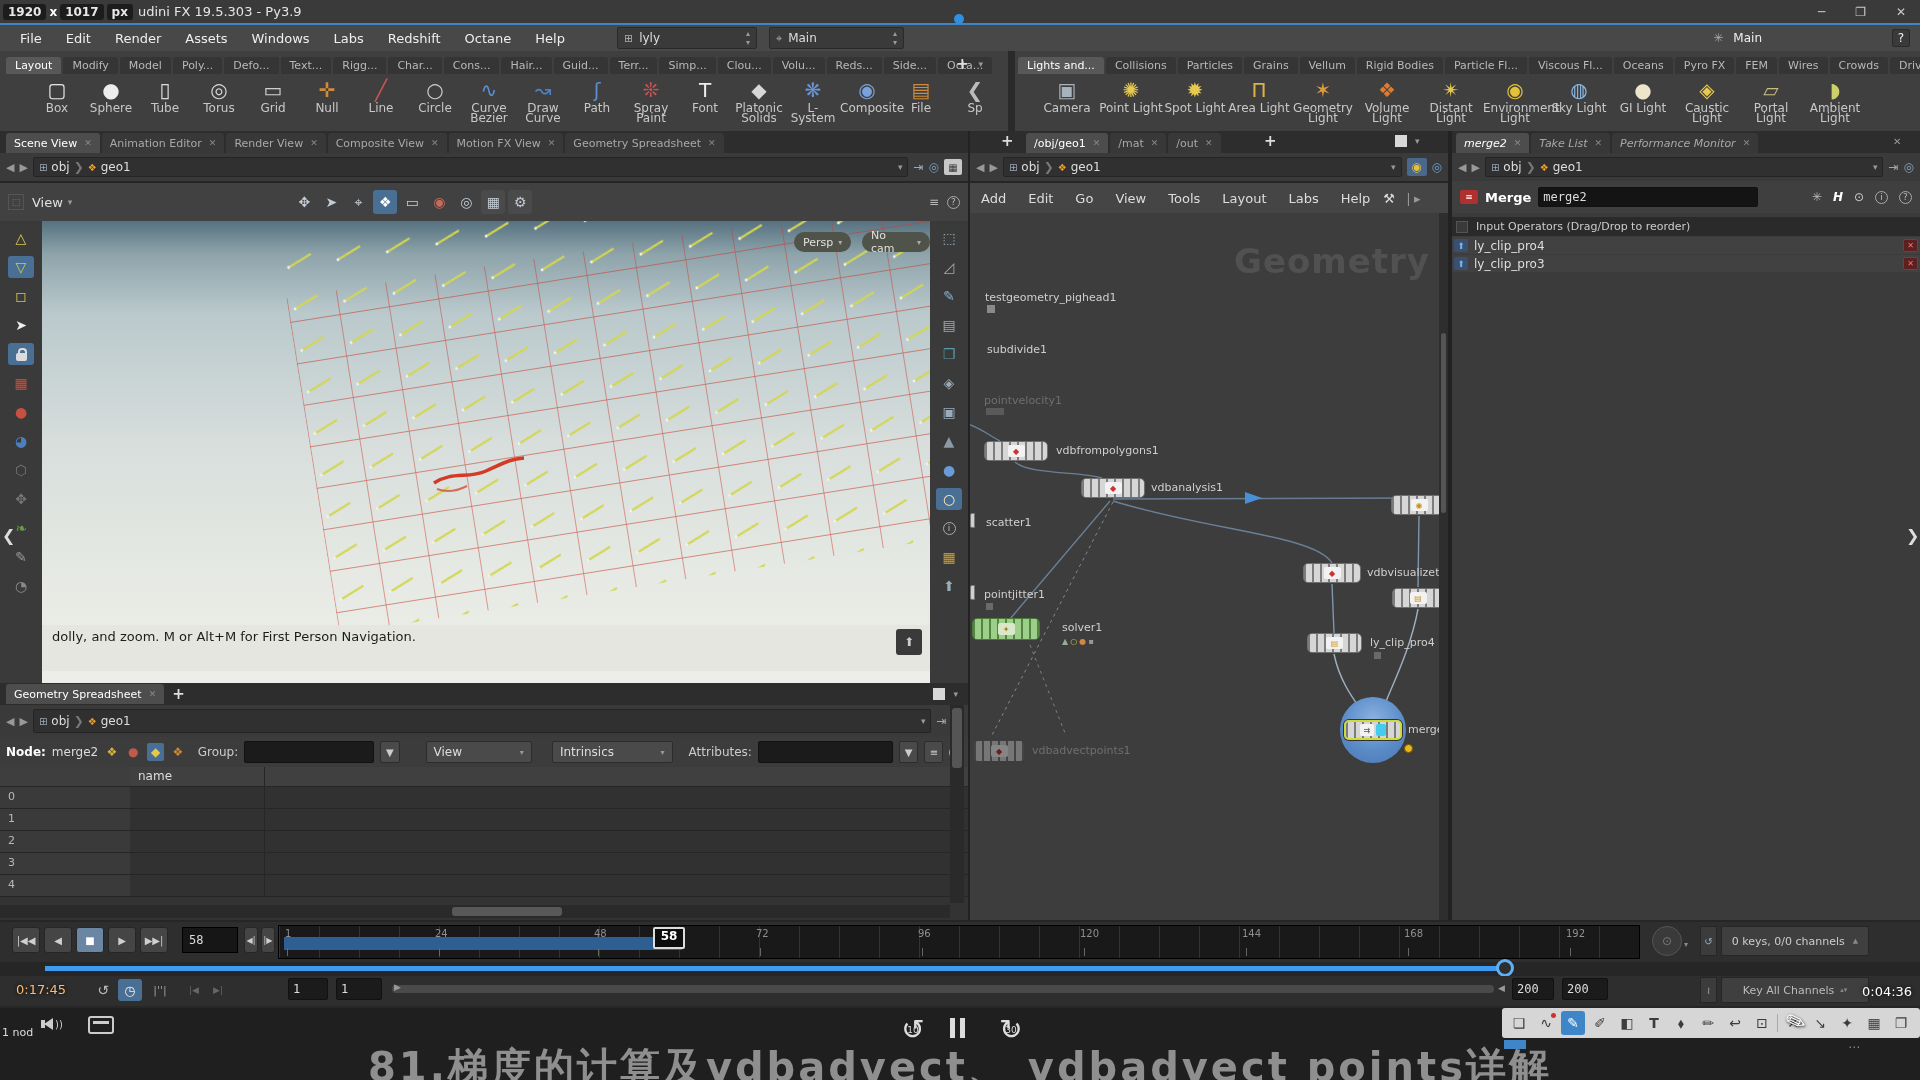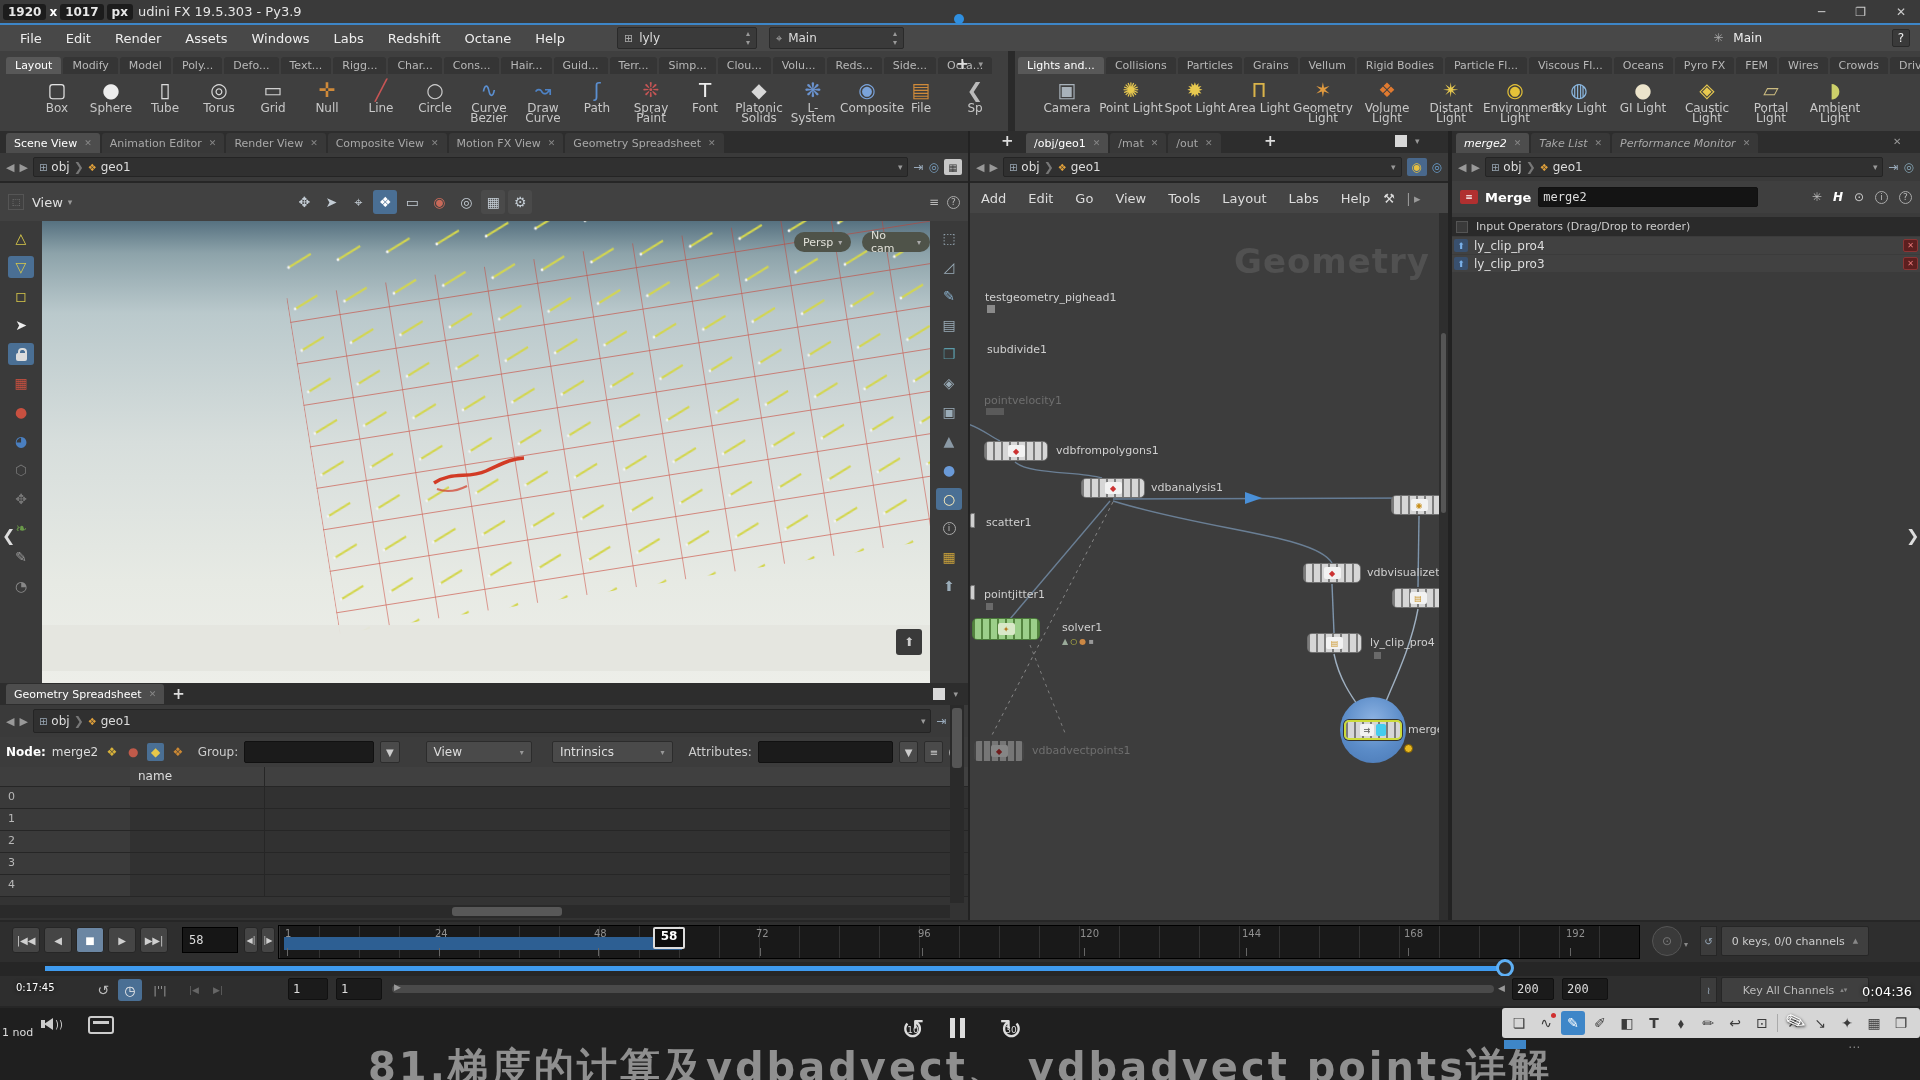--- a/index.html
+++ b/index.html
@@ -446,20 +446,21 @@
     </svg>
     <div class="abs pill" style="left:752px;top:11px">
       <span>Persp</span>
         <span style="font-size:8px;color:#aaa">▾</span>
     </div>
     <div class="abs pill" style="left:820px;top:11px">
       <span>No cam</span>
         <span style="font-size:8px;color:#aaa">▾</span>
     </div>
     <div class="abs helpstrip" style="left:0;top:404px;width:888px;height:46px">
+      <div>dolly, and zoom.    M or Alt+M for First Person Navigation.</div>
     </div>
     <span class="abs ib" style="left:854px;top:408px;width:26px;height:26px;background:#3a3a3a;color:#ccc;border-radius:3px">⬆</span>
   </div>
 
   <div class="abs sidecol" style="left:930px;top:221px;width:38px;height:462px">
     <span class="sico" style="color:#9aacb8">⬚</span>
     <span class="sico" style="color:#9aacb8">◿</span>
     <span class="sico" style="color:#8ab0cc">✎</span>
     <span class="sico" style="color:#9aacb8">▤</span>
     <span class="sico" style="color:#5a9aa8">❒</span>
@@ -766,21 +767,21 @@
     <div class="abs ib" style="left:1721px;top:4px;width:148px;height:30px;background:#3f3f3f;border:1px solid #262626;border-radius:2px;font-size:11px;color:#ccc">
       <span>0 keys, 0/0 channels</span>
         <span style="margin-left:8px;font-size:7px;color:#888">▲</span>
     </div>
   </div>
 
   <div class="abs" style="left:45px;top:966px;width:1460px;height:5px;background:#3f9bef"></div>
   <div class="abs" style="left:1496px;top:959px;width:18px;height:18px;border-radius:50%;background:#2e2e2e;border:3px solid #5fb0f5"></div>
 
   <div class="abs" style="left:0;top:976px;width:1920px;height:30px;background:#2e2e2e">
-    <span class="abs" style="left:16px;top:6px;color:#ffffff;font-size:10px;text-shadow:0 0 4px #000">0:17:45</span>
+    <span class="abs" style="left:16px;top:6px;color:#fdba74;font-size:13px;text-shadow:0 0 4px #000">0:17:45</span>
     <span class="abs ib" style="left:92px;top:3px;width:22px;height:22px;color:#bbb;font-size:14px">↺</span>
     <span class="abs ib" style="left:118px;top:3px;width:24px;height:22px;background:#4a6f94;border-radius:3px;color:#eee;font-size:13px">◷</span>
     <span class="abs ib" style="left:148px;top:3px;width:24px;height:22px;color:#999;font-size:11px">|''|</span>
     <span class="abs ib" style="left:184px;top:3px;width:20px;height:22px;color:#666;font-size:9px">|◀</span>
     <span class="abs ib" style="left:208px;top:3px;width:20px;height:22px;color:#666;font-size:9px">▶|</span>
     <input class="inp abs" style="left: 288px; top: 2px; width: 40px;" value="1">
     <input class="inp abs" style="left: 336px; top: 2px; width: 46px;" value="1">
     <div class="abs" style="left:392px;top:9px;width:1102px;height:8px;background:#4a4a4a;border-radius:4px">
       <span style="position:absolute;left:2px;top:-3px;color:#999;font-size:9px">▶</span>
     </div>

